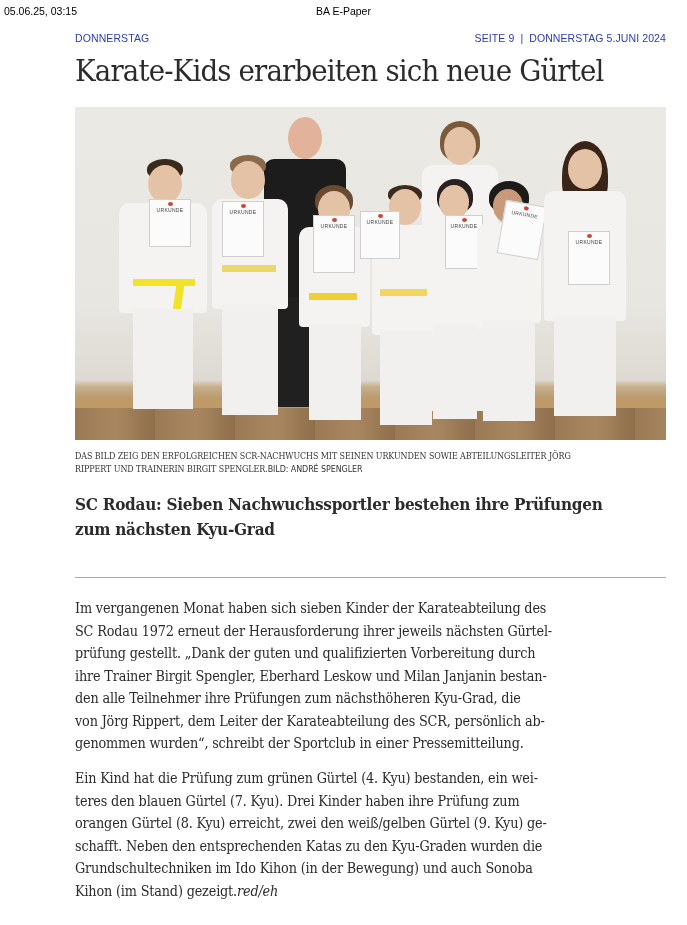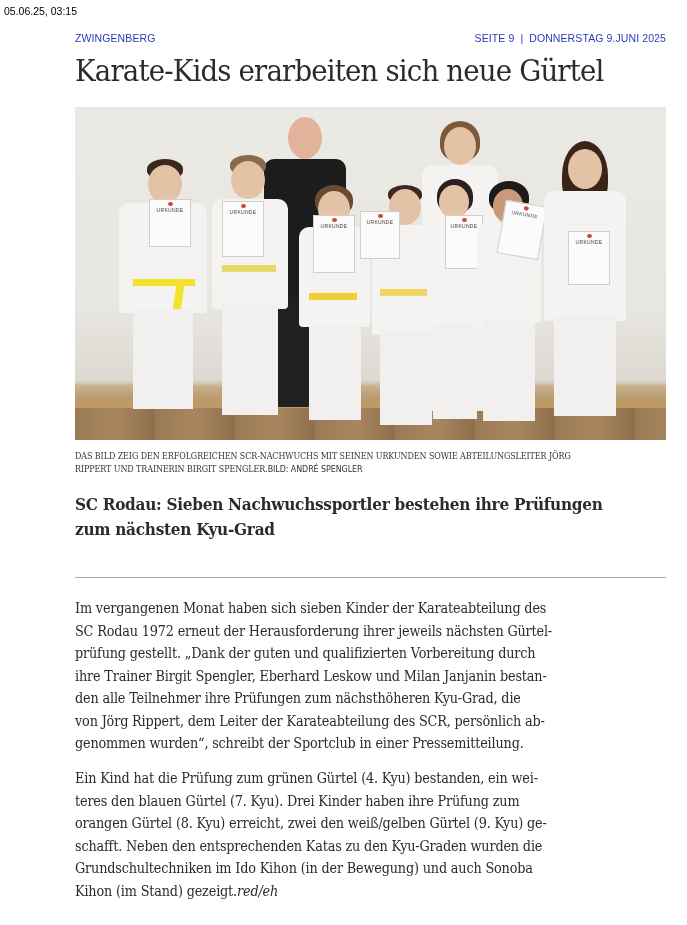--- a/index.html
+++ b/index.html
@@ -71,26 +71,27 @@
     .para1 { top: 597px; }
     .para2 { top: 767px; }
     .body-text .line { display: block; white-space: nowrap; }
     .body-text .sig { font-style: italic; }
   </style>
 </head>
 <body>
 
 <div class="print-header">
   <span class="ts">05.06.25, 03:15</span>
+  <span class="ttl">BA E-Paper</span>
 </div>
 
 <div class="kicker-row">
-  <span class="left">ZWINGENBERG</span>
+  <span class="left">DONNERSTAG</span>
   <span class="right">
-    <span>SEITE 9</span><span class="sep">|</span><span>DONNERSTAG 9.JUNI 2025</span>
+    <span>SEITE 9</span><span class="sep">|</span><span>DONNERSTAG 5.JUNI 2024</span>
   </span>
 </div>
 
 <h1 class="headline">Karate-Kids erarbeiten sich neue Gürtel</h1>
 
 <div class="photo">
   <div class="skirting"></div>
   <div class="floor"></div>
 
   <div class="fig" style="left:185px;top:10px;width:90px;height:300px;">

